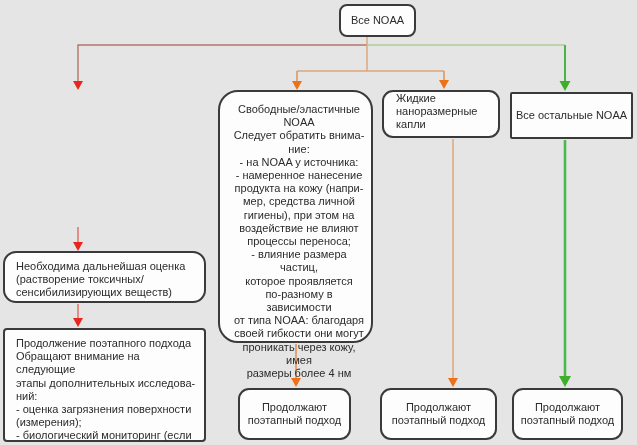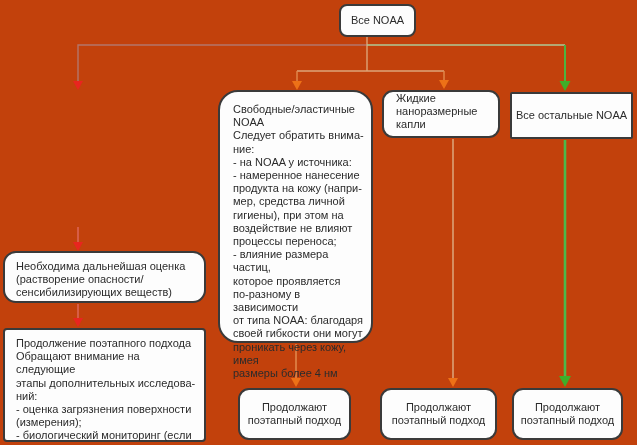--- a/index.html
+++ b/index.html
@@ -1,34 +1,34 @@
 <!DOCTYPE html>
 <html><head>
 <meta charset="utf-8">
 <style>
   html,body{margin:0;padding:0;background:#ffffff;}
   .stage{
-    position:relative;width:637px;height:445px;background:#c2410c;overflow:hidden;
+    position:relative;width:637px;height:445px;background:#e5e5e5;overflow:hidden;
     font-family:"Liberation Sans","DejaVu Sans",sans-serif;
   }
   .wires{position:absolute;left:0;top:0;width:637px;height:445px;}
   .node{
     position:absolute;box-sizing:border-box;background:#fdfdfd;
     border:2px solid #3a3a3a;color:#2b2b2b;
     font-size:11px;line-height:13.2px;
   }
   .node .txt{white-space:pre-line;display:block;}
   .centered{display:flex;align-items:center;justify-content:center;text-align:center;}
   .vcentered{display:flex;align-items:flex-start;text-align:left;}
   
   .n-root{left:339px;top:4px;width:77px;height:33px;border-radius:8px;}
   .n-c1b1{left:3px;top:90px;width:203px;height:136px;border-radius:18px;padding:11px 8px 0 11px;}
   .n-c1b2{left:3px;top:251px;width:203px;height:52px;border-radius:13px;padding:7px 8px 0 11px;}
   .n-c1b3{left:3px;top:328px;width:203px;height:114px;border-radius:4px;padding:7px 8px 0 11px;}
-  .n-c2b{left:218px;top:90px;width:155px;height:253px;border-radius:20px;padding:11px 6px 0 13px;}
+  .n-c2b{left:218px;top:90px;width:155px;height:253px;border-radius:20px;padding:11px 6px 0 13px;text-align:center;}
   .n-c3b{left:382px;top:90px;width:118px;height:48px;border-radius:11px;padding-left:12px;}
   .n-c4b{left:510px;top:92px;width:123px;height:47px;border-radius:2px;}
   .n-e2{left:238px;top:388px;width:113px;height:52px;border-radius:11px;}
   .n-e3{left:380px;top:388px;width:117px;height:52px;border-radius:11px;}
   .n-e4{left:512px;top:388px;width:111px;height:52px;border-radius:11px;}
 </style>
 </head>
 <body>
 
 <div class="stage">
@@ -66,21 +66,21 @@
     </g>
   </svg>
 
   <div class="node n-root centered">
     <span class="txt">Все NOAA</span>
   </div>
 
 
   <div class="node n-c1b2">
     <span class="txt">Необходима дальнейшая оценка
-(растворение опасности/
+(растворение токсичных/
 сенсибилизирующих веществ)</span>
   </div>
 
   <div class="node n-c1b3">
     <span class="txt">Продолжение поэтапного подхода
 Обращают внимание на следующие
 этапы дополнительных исследова-
 ний:
 - оценка загрязнения поверхности
 (измерения);

